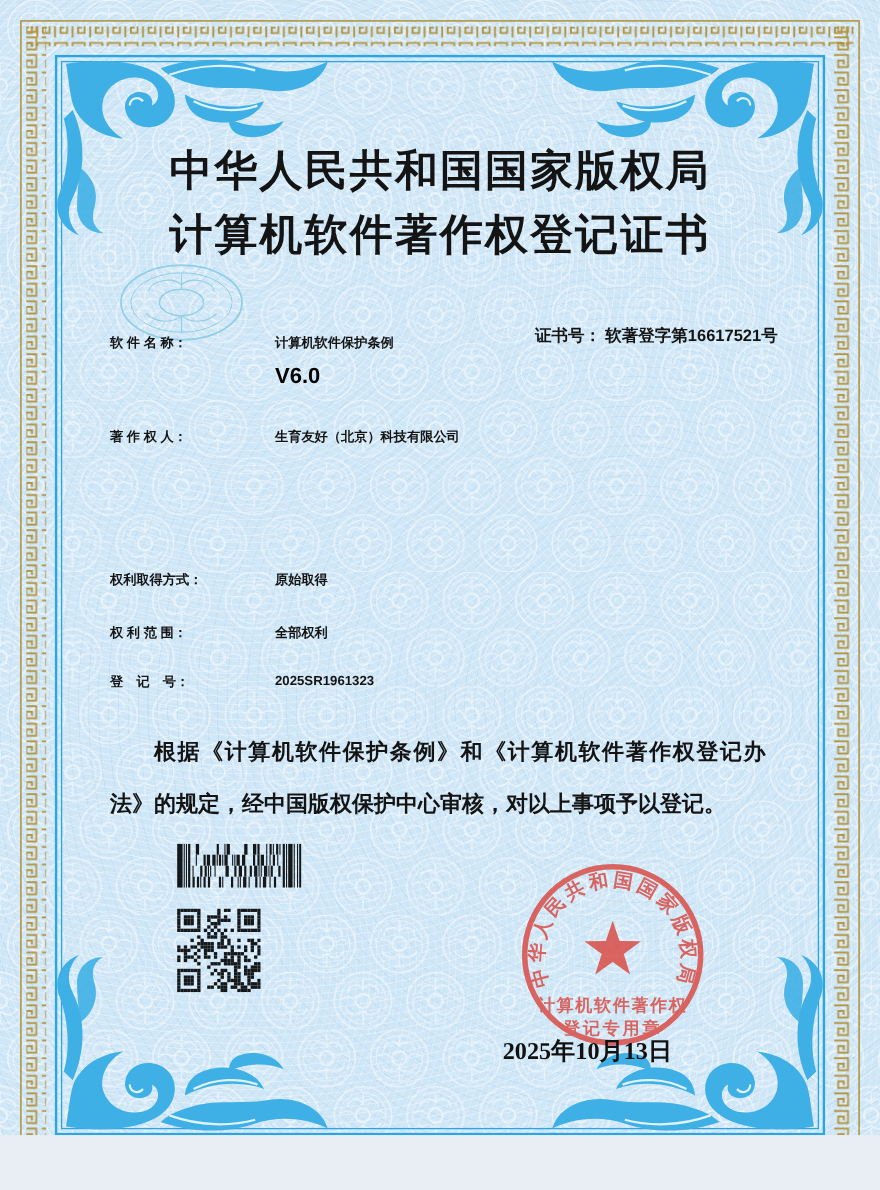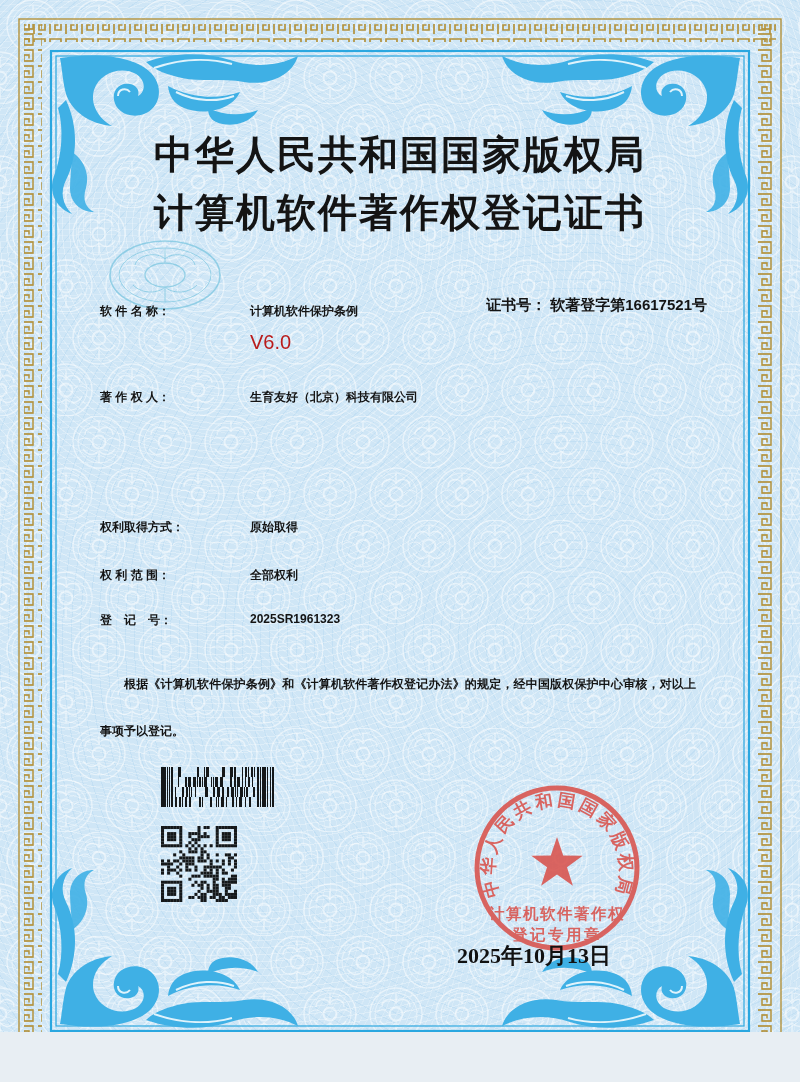--- a/index.html
+++ b/index.html
@@ -11,22 +11,22 @@
       repeating-radial-gradient(circle at 72% 62%, rgba(150,200,235,.22) 0 1px, rgba(255,255,255,0) 1px 9px),
       repeating-radial-gradient(circle at 12% 85%, rgba(255,255,255,.20) 0 1px, rgba(255,255,255,0) 1px 6px);}
   .abs{position:absolute;}
   .title{left:0;width:800px;text-align:center;color:#141414;
          font-family:"Liberation Serif","DejaVu Serif",serif;
          font-weight:700;font-size:39px;letter-spacing:2px;white-space:nowrap;}
   .certno{top:256px;right:93px;display:flex;gap:4px;font-size:15px;
           font-weight:700;color:#141414;white-space:pre;margin-top:40px;}
   .row{left:100px;display:flex;color:#141414;font-size:12px;font-weight:700;white-space:pre;}
   .row .lbl{width:150px;flex:0 0 150px;}
-  .val2{left:250px;color:#b91c1c;font-size:20px;font-weight:400;text-align:center;}
-  .statement{left:100px;top:661px;width:596px;font-size:12px;font-weight:600;
+  .val2{left:250px;color:#000000;font-size:20px;font-weight:700;text-align:center;}
+  .statement{left:100px;top:661px;width:596px;font-size:20px;font-weight:600;
              color:#141414;line-height:47px;text-indent:2em;text-align:justify;}
   .date{left:457px;top:941px;width:200px;font-size:22px;font-weight:700;
         font-family:"Liberation Serif","DejaVu Serif",serif;color:#111;}
   svg{display:block;}
 </style>
 </head>
 <body>
 
 <div class="page">
 

